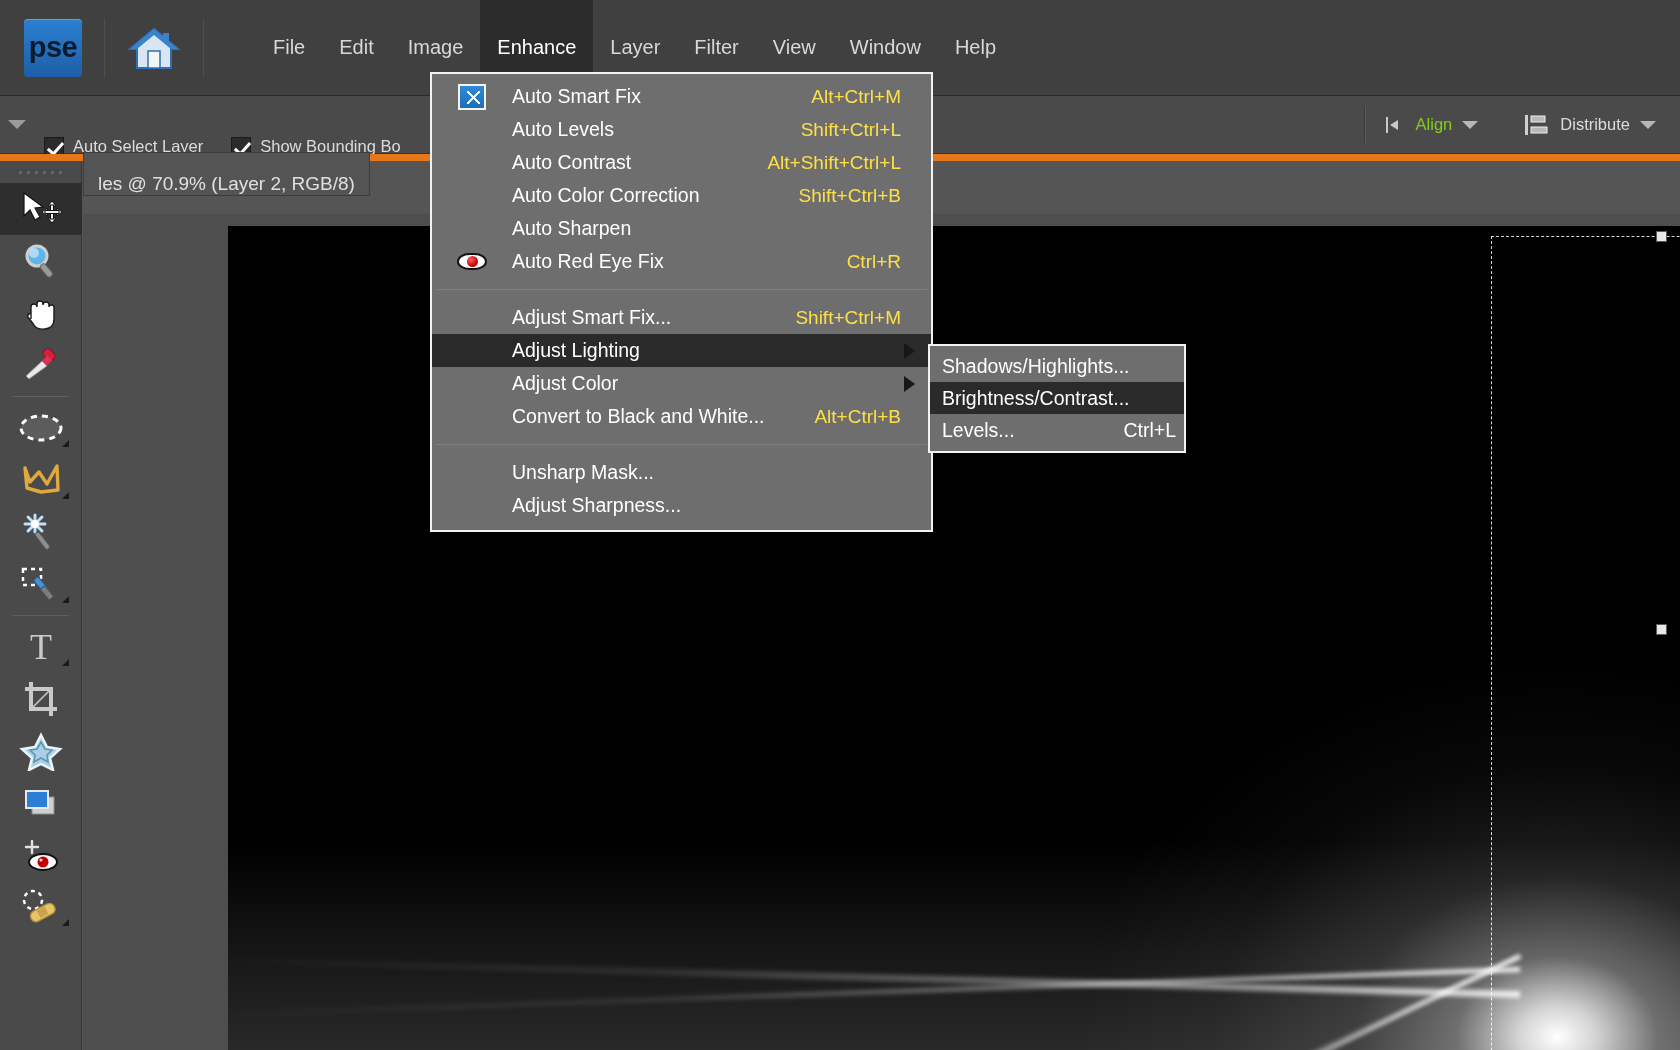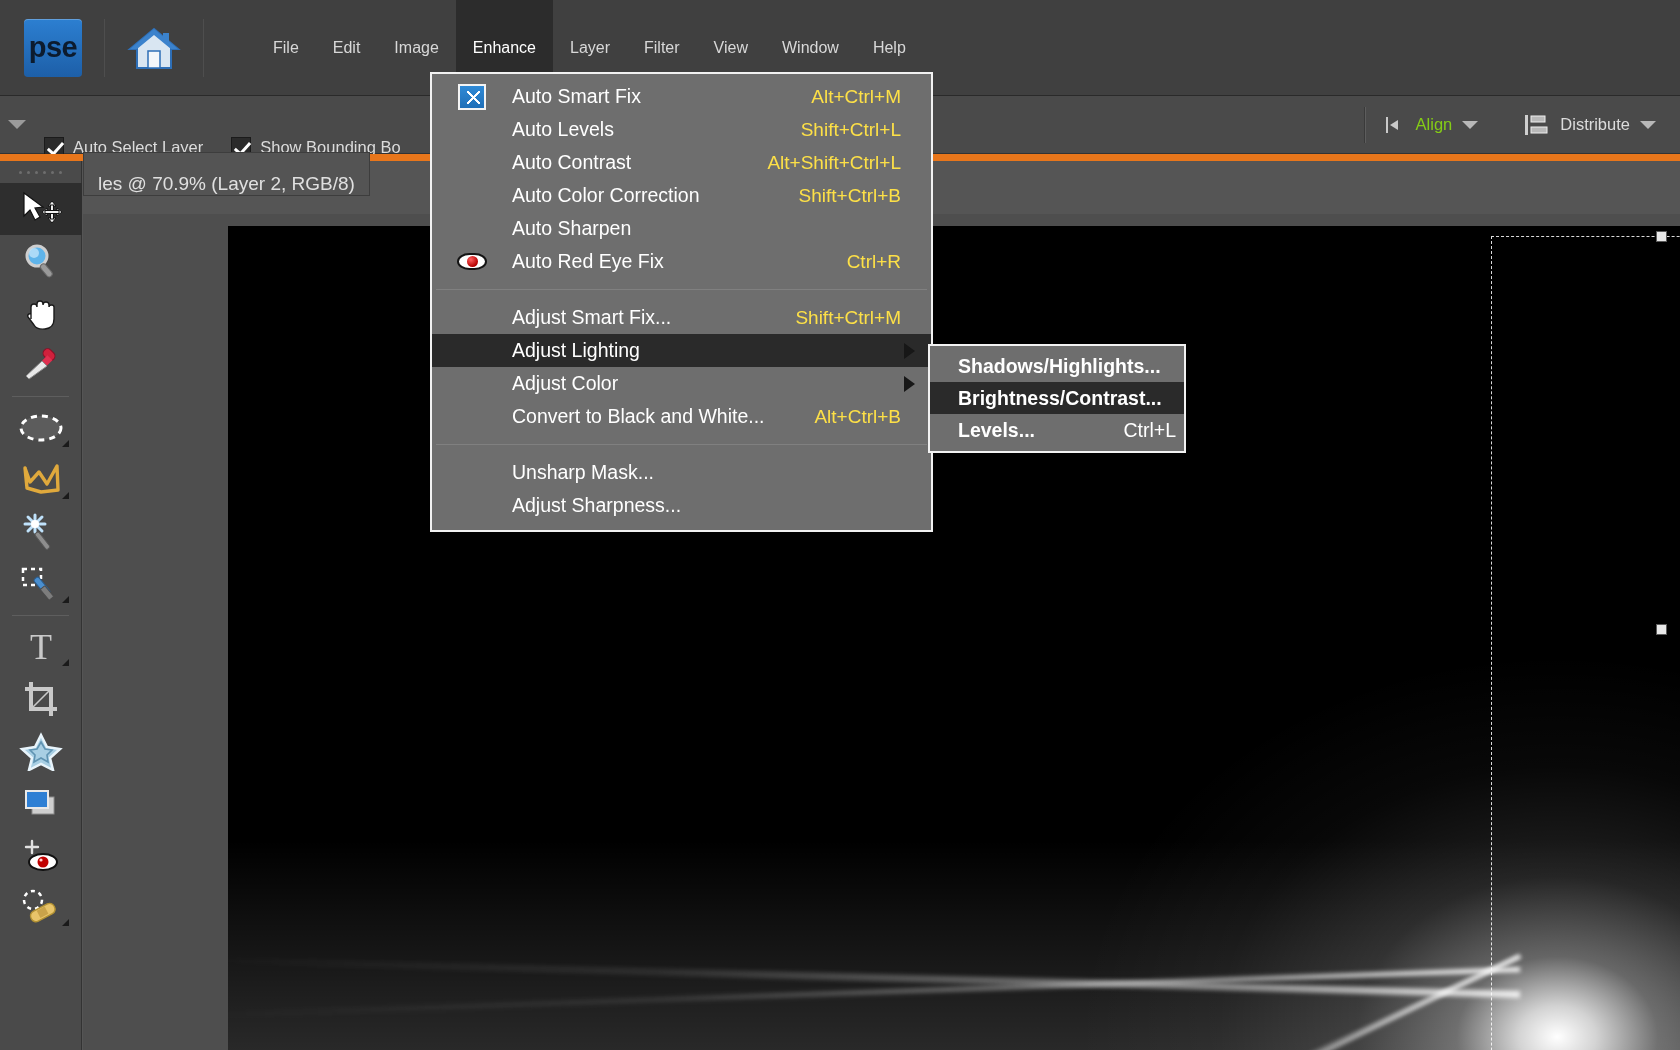--- a/index.html
+++ b/index.html
@@ -39,42 +39,42 @@
     width: 1px; height: 58px;
     background: #2e2e2e;
     border-right: 1px solid #4e4e4e;
     margin: 0 22px;
   }
   .home-icon { width: 54px; height: 54px; position: relative; }
   .menu-items { display: flex; align-items: stretch; height: 96px; margin-left: 30px; }
   .menu-item {
     padding: 0 17px;
     display: flex; align-items: center;
-    color: #d8d8d8; font-size: 16px;
+    color: #d8d8d8; font-size: 20px;
     cursor: default; white-space: nowrap;
   }
   .menu-item.active { background: #2c2c2c; color: #ffffff; }
 
   
   .optionsbar {
     position: absolute; left: 0; top: 96px;
     width: 1680px; height: 58px;
     background: #4a4a4a;
     border-bottom: 1px solid #333;
     display: flex; align-items: center;
     color: #dcdcdc; font-size: 16.5px;
   }
   .opt-caret {
     margin-left: 8px; margin-right: 18px;
     width: 0; height: 0;
     border-left: 9px solid transparent;
     border-right: 9px solid transparent;
     border-top: 9px solid #9b9b9b;
   }
-  .chk-wrap { display: flex; align-items: flex-end; margin-right: 28px; margin-top: 44px; }
+  .chk-wrap { display: flex; align-items: center; margin-right: 28px; margin-top: 44px; }
   .chk {
     width: 20px; height: 20px;
     background: #2b2b2b;
     border: 1px solid #1b1b1b;
     margin-right: 9px;
     position: relative;
   }
   .chk::after {
     content: "";
     position: absolute; left: 6px; top: 1px;
@@ -278,21 +278,21 @@
     z-index: 60;
     padding: 4px 0 5px 0;
   }
   .smi {
     height: 32px;
     display: flex; align-items: center;
     color: #ffffff; font-size: 19.5px;
     cursor: default;
   }
   .smi.hl { background: #2a2a2a; }
-  .smi .smi-label { padding-left: 28px; white-space: nowrap; flex:1;font-weight:bold; }
+  .smi .smi-label { padding-left: 12px; white-space: nowrap; flex:1; }
   .smi .smi-short { padding-right: 8px; white-space: nowrap; }
 </style>
 </head>
 <body>
 
 <div id="app">
 
   <div class="menubar">
     <div class="pse-logo">
       <span>pse</span>

